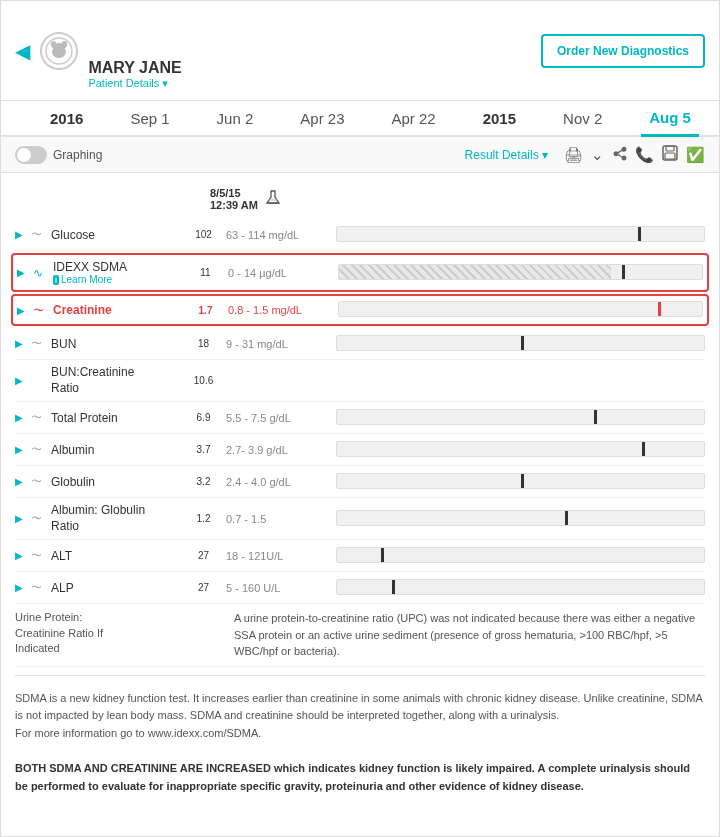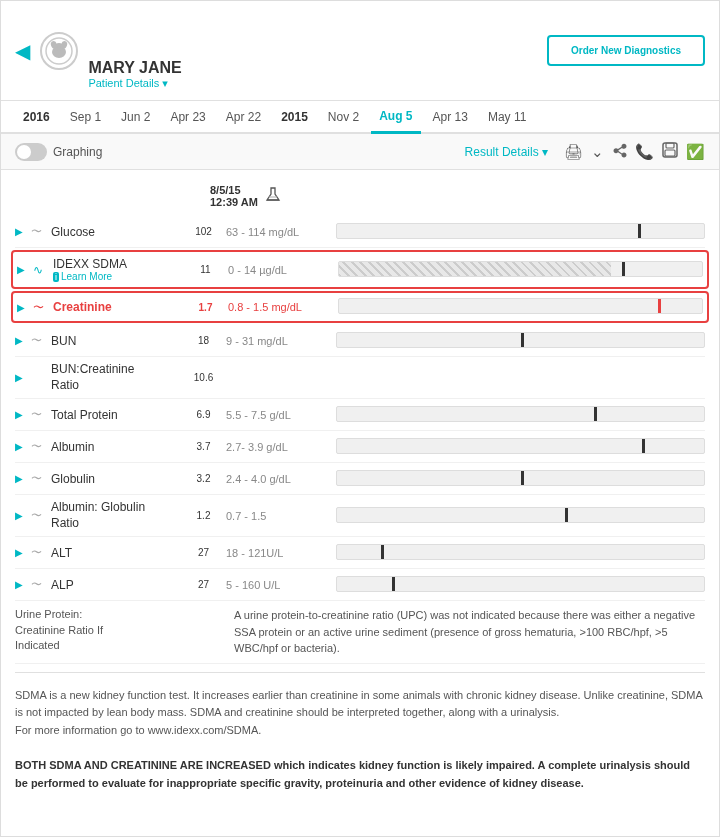--- a/index.html
+++ b/index.html
@@ -7,25 +7,25 @@
     
     .app-container { background: #fff; width: 720px; min-height: 837px; border: 1px solid #ddd; }
     
     
     .header { display: flex; align-items: center; padding: 10px 14px; border-bottom: 1px solid #e0e0e0; background: #fff; }
     .back-btn { color: #00b8c4; font-size: 20px; cursor: pointer; margin-right: 10px; }
     .dog-icon { width: 38px; height: 38px; border-radius: 50%; border: 2px solid #ccc; display: flex; align-items: center; justify-content: center; margin-right: 10px; font-size: 20px; color: #888; }
     .patient-info { flex: 1; margin-top: 48px; }
     .patient-name { font-size: 16px; font-weight: bold; color: #333; }
     .patient-details { font-size: 11px; color: #00b8c4; cursor: pointer; }
-    .order-btn { background: #fff; border: 2px solid #00b8c4; color: #00b8c4; padding: 8px 22px; border-radius: 4px; cursor: pointer; font-size: 10px; font-weight: bold; white-space: nowrap; }
+    .order-btn { background: #fff; border: 2px solid #00b8c4; color: #00b8c4; padding: 8px 14px; border-radius: 4px; cursor: pointer; font-size: 12px; font-weight: bold; white-space: nowrap; }
     
     
     .date-tabs { display: flex; align-items: center; padding: 0 14px; border-bottom: 2px solid #e0e0e0; background: #fff; gap: 4px; }
-    .date-tab { padding: 8px 8px; font-size: 12px; color: #555; cursor: pointer; white-space: nowrap; }
+    .date-tab { padding: 8px 8px; font-size: 15px; color: #555; cursor: pointer; white-space: nowrap; margin-left: 27px; }
     .date-tab.year { font-weight: bold; color: #333; }
     .date-tab.active { color: #00b8c4; border-bottom: 3px solid #00b8c4; font-weight: bold; margin-bottom: -2px; }
     
     
     .toolbar { display: flex; align-items: center; padding: 8px 14px; border-bottom: 1px solid #e0e0e0; background: #f9f9f9; gap: 8px; }
     .toggle-switch { display: flex; align-items: center; gap: 6px; }
     .toggle { width: 32px; height: 18px; background: #ccc; border-radius: 9px; position: relative; cursor: pointer; }
     .toggle-knob { width: 14px; height: 14px; background: #fff; border-radius: 50%; position: absolute; top: 2px; left: 2px; }
     .graphing-label { font-size: 12px; color: #555; }
     .result-details { color: #00b8c4; font-size: 12px; cursor: pointer; margin-left: auto; }

